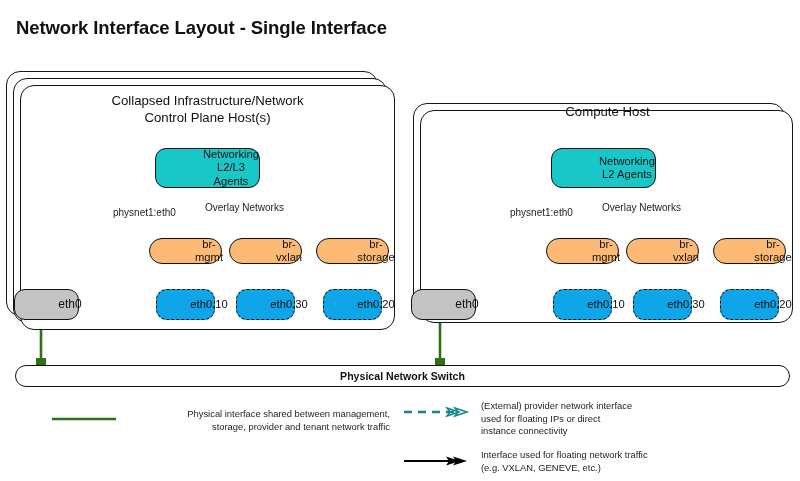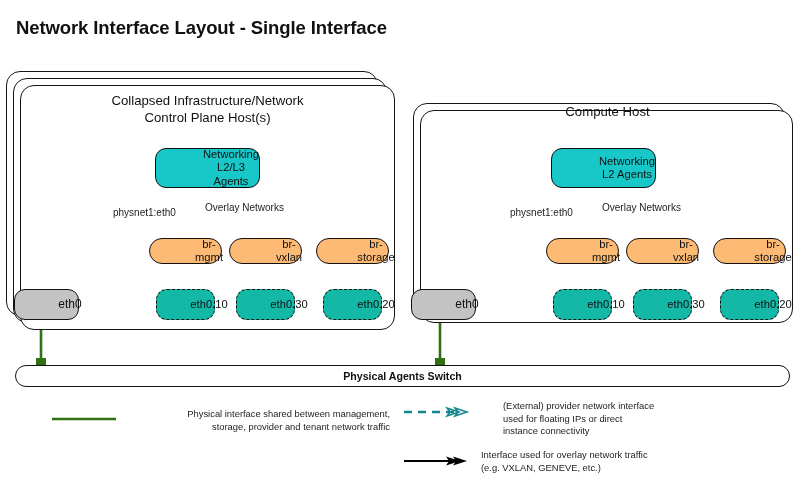--- a/index.html
+++ b/index.html
@@ -91,21 +91,21 @@
     border-radius: 13px;
     font-size: 11.2px;
   }
   .node-eth-phys {
     background: #c3c3c3;
     border: 1.7px solid #111111;
     border-radius: 11px;
     font-size: 12px;
   }
   .node-vlan {
-    background: #14b8a6;
+    background: #0ea5e9;
     border: 1.6px dashed #111111;
     border-radius: 11px;
     font-size: 11.2px;
   }
 
   
   .switch-bar {
     position: absolute;
     box-sizing: border-box;
     border: 1.7px solid #111111;
@@ -262,23 +262,23 @@
   <div class="node node-bridge" style="left:546px; top:238px; width:73px; height:26px;">br-mgmt</div>
   <div class="node node-bridge" style="left:626px; top:238px; width:73px; height:26px;">br-vxlan</div>
   <div class="node node-bridge" style="left:713px; top:238px; width:73px; height:26px;">br-storage</div>
 
   <div class="node node-vlan" style="left:553px; top:289px; width:59px; height:31px;">eth0.10</div>
   <div class="node node-vlan" style="left:633px; top:289px; width:59px; height:31px;">eth0.30</div>
   <div class="node node-vlan" style="left:720px; top:289px; width:59px; height:31px;">eth0.20</div>
 
   <div class="node node-eth-phys" style="left:411px; top:289px; width:65px; height:31px;">eth0</div>
 
-  <div class="switch-bar" style="left:15px; top:365px; width:775px; height:22px;">Physical Agents Switch</div>
+  <div class="switch-bar" style="left:15px; top:365px; width:775px; height:22px;">Physical Network Switch</div>
 
   <div class="legend-text" style="left:130px; top:408px; width:260px;text-align:right;">Physical interface shared between management,
 storage, provider and tenant network traffic</div>
-  <div class="legend-text" style="left:481px; top:400px; width:280px;margin-left:22px;">(External) provider network interface
+  <div class="legend-text" style="left:481px; top:400px; width:280px;">(External) provider network interface
 used for floating IPs or direct
 instance connectivity</div>
-  <div class="legend-text" style="left:481px; top:449px; width:290px;">Interface used for overlay network traffic
+  <div class="legend-text" style="left:481px; top:449px; width:290px;">Interface used for floating network traffic
 (e.g. VXLAN, GENEVE, etc.)</div>
 
 </div>
 
 </body></html>

